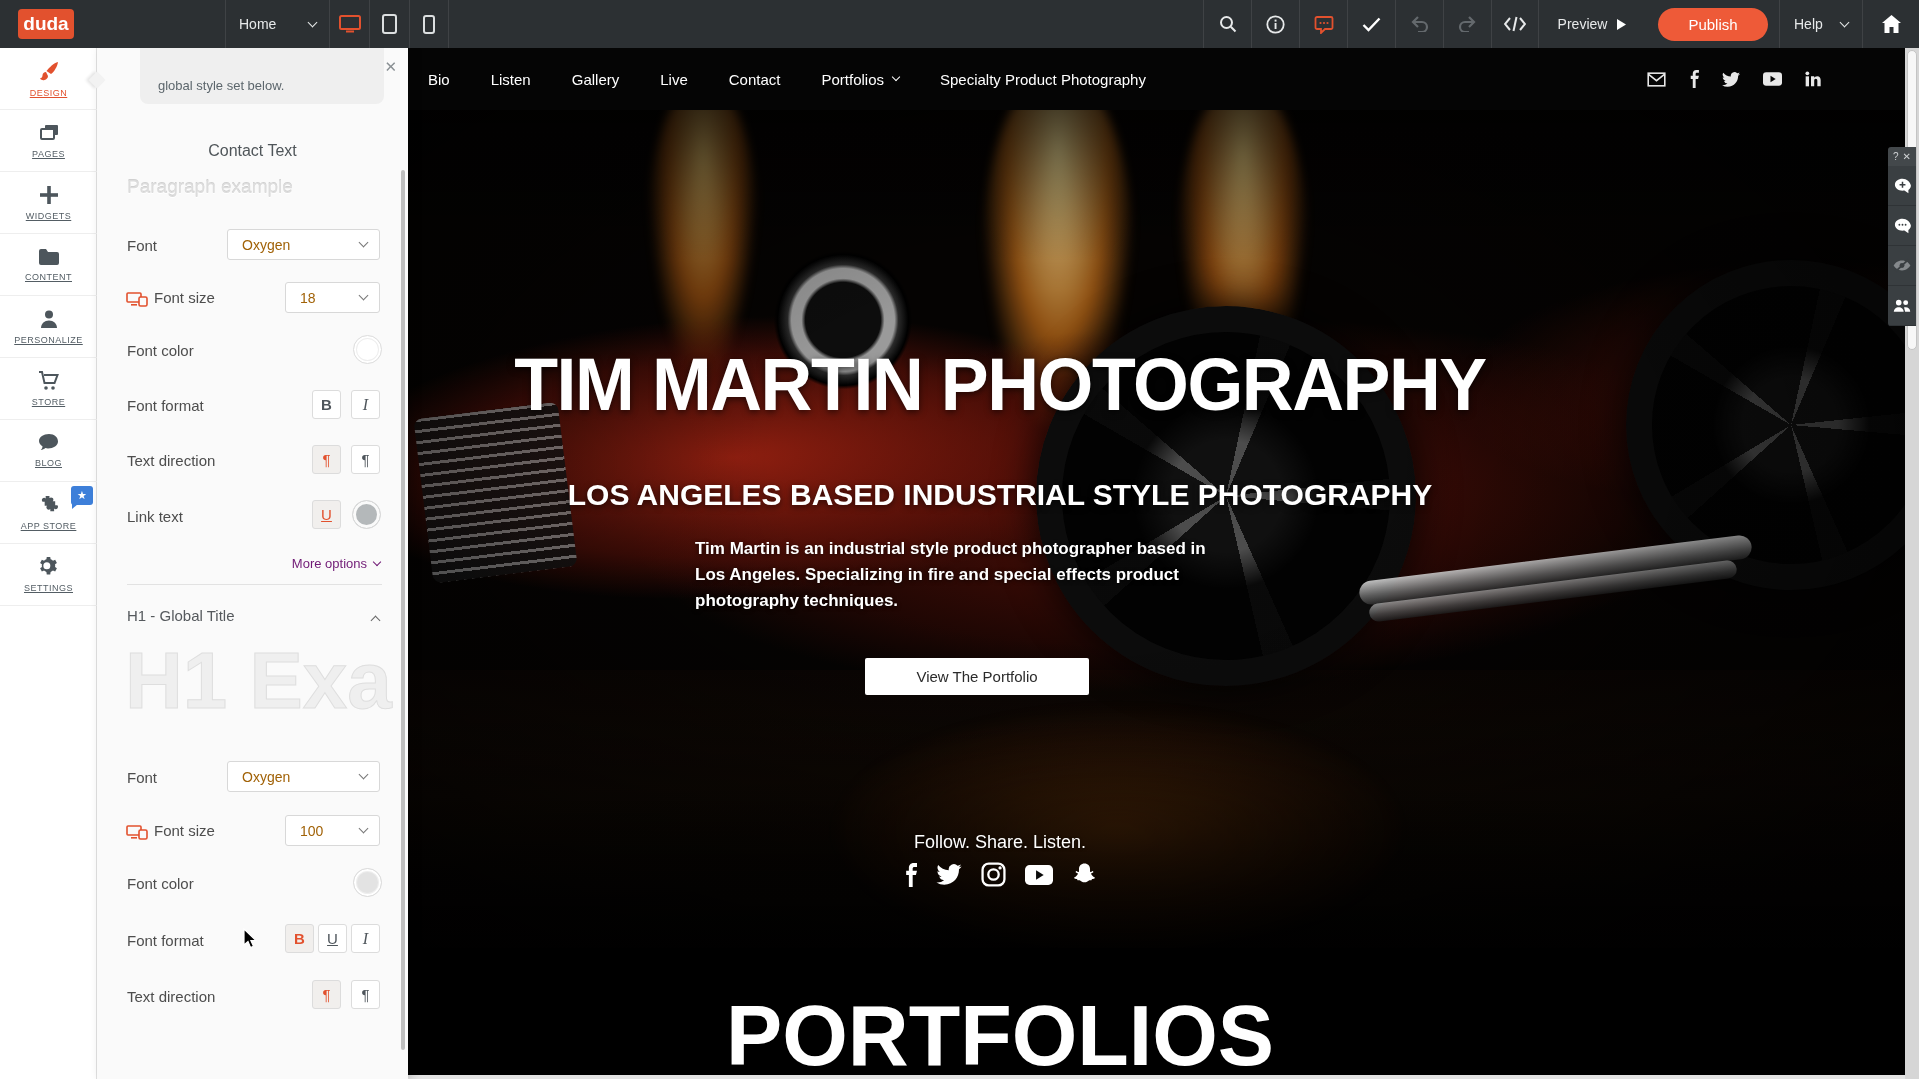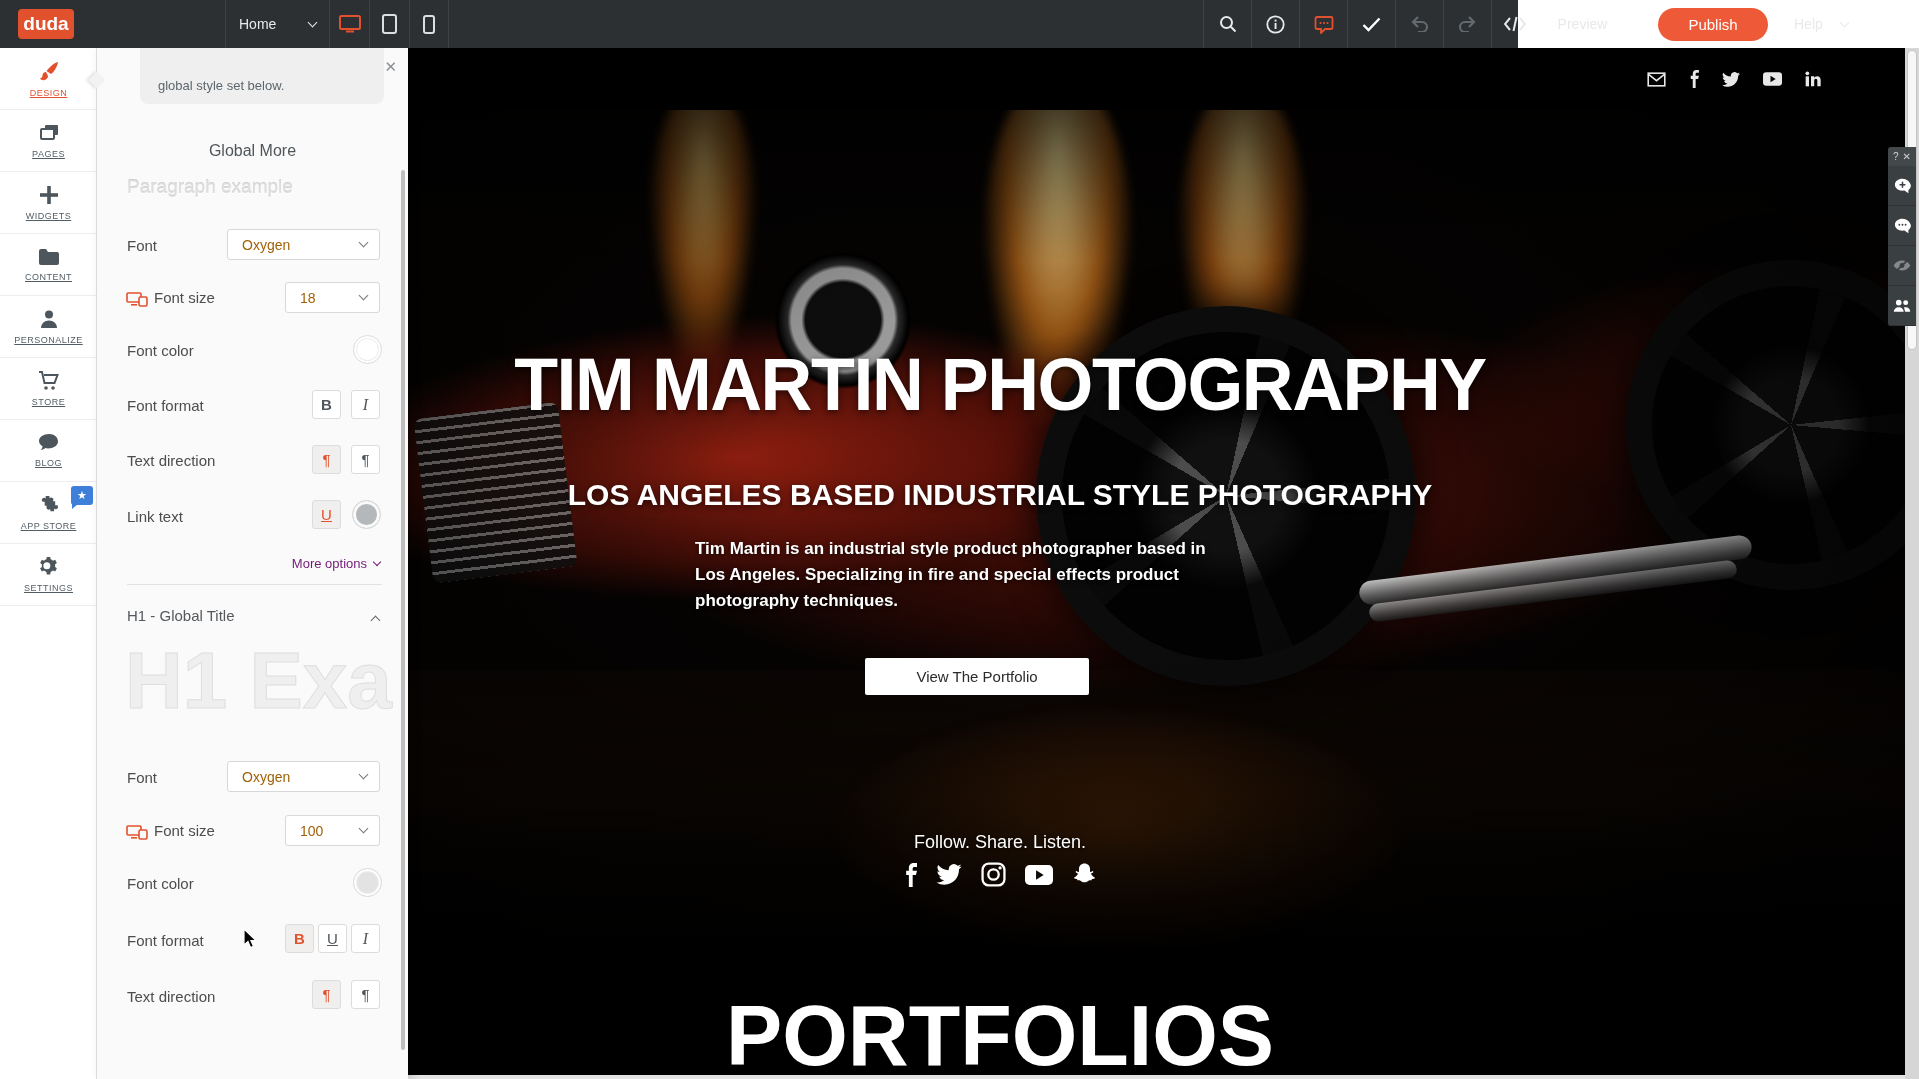--- a/index.html
+++ b/index.html
@@ -1,20 +1,20 @@
 <!DOCTYPE html>
 <html><head>
 <meta charset="utf-8">
 <style>
   * { margin:0; padding:0; box-sizing:border-box; }
   html,body { width:1919px; height:1079px; overflow:hidden; background:#fff;
     font-family:"Liberation Sans", sans-serif; }
 
   
-  #topbar { position:absolute; left:0; top:0; width:1518px; height:48px; background:#2c3033; z-index:50; }
+  #topbar { position:absolute; left:0; top:0; width:1919px; height:48px; background:#2c3033; z-index:50; }
   .tb-cell { position:absolute; top:0; height:48px; display:flex; align-items:center; justify-content:center; color:#e7e9ea; }
   .tb-div { border-left:1px solid rgba(255,255,255,.09); }
   #logo { left:18px; top:9px; width:56px; height:30px; background:#e2512e; border-radius:4px;
     color:#fff; font-weight:bold; font-size:19px; display:flex; align-items:center; justify-content:center; position:absolute; }
   #home-cell { left:225px; width:105px; justify-content:space-between; padding:0 13px;
     border-left:1px solid rgba(255,255,255,.09); border-right:1px solid rgba(255,255,255,.09); font-size:14px; }
   .chev { width:7px; height:7px; border-right:1.6px solid currentColor; border-bottom:1.6px solid currentColor;
     transform:rotate(45deg); display:inline-block; margin-top:-4px; }
   .chev-up { transform:rotate(-135deg); margin-top:4px; }
   svg { display:block; }
@@ -301,21 +301,21 @@
 <div id="panel">
   <div id="panel-arrow"></div>
   <div id="panel-title">GLOBAL DESIGN</div>
   <div class="panel-hbtn" style="right:31px;">?</div>
   <div class="panel-hbtn" style="right:11px;">✕</div>
 
   <div id="infobox">
     <span>global style set below.</span>
   </div>
 
-  <div class="p-heading" style="top:94px;">Global More</div>
+  <div class="p-heading" style="top:94px;">Contact Text</div>
   <div id="para-example">Paragraph example</div>
 
   <div class="p-label" style="top:189px;">Font</div>
   <div class="p-select" style="left:130px; top:181px; width:153px;">
     <span>Oxygen</span>
     <span class="chev"></span>
   </div>
 
   <svg class="resp-ic" style="left:29px; top:244px;" width="22" height="15" viewBox="0 0 22 15">
     <rect x="1" y="1" width="14" height="9" rx="1" fill="none" stroke="#e2512e" stroke-width="1.6"></rect>
@@ -406,20 +406,32 @@
 
   <div id="panel-scroll"></div>
 
   <svg id="cursor" width="14" height="21" viewBox="0 0 14 21">
     <path d="M1 1v16l4-3.5 2.5 6 3-1.3-2.6-5.7H13z" fill="#000" stroke="#fff" stroke-width="1.2"></path>
   </svg>
 </div>
 
 <div id="canvas">
 
+  <div id="site-nav">
+    <span class="nav-item">Bio</span>
+    <span class="nav-item">Listen</span>
+    <span class="nav-item">Gallery</span>
+    <span class="nav-item">Live</span>
+    <span class="nav-item">Contact</span>
+    <span class="nav-item">
+      <span>Portfolios</span>
+      <span class="chev" style="width:6px;height:6px;"></span>
+    </span>
+    <span class="nav-item">Specialty Product Photography</span>
+  </div>
 
   <div id="nav-socials">
     <svg width="19" height="15" viewBox="0 0 24 19">
         <rect x="1.5" y="1.5" width="21" height="16" fill="none" stroke="#e8e8e8" stroke-width="2"></rect>
         <path d="M2 3l10 8L22 3" fill="none" stroke="#e8e8e8" stroke-width="2"></path>
       </svg>
     <svg width="10" height="18" viewBox="0 0 12 22">
         <path d="M8 7V5c0-1 .6-1.5 1.5-1.5H12V0H9C6 0 4.5 2 4.5 4.7V7H2v4h2.5v11H8V11h3l1-4z" fill="#e8e8e8"></path>
       </svg>
     <svg width="18" height="15" viewBox="0 0 24 20">

